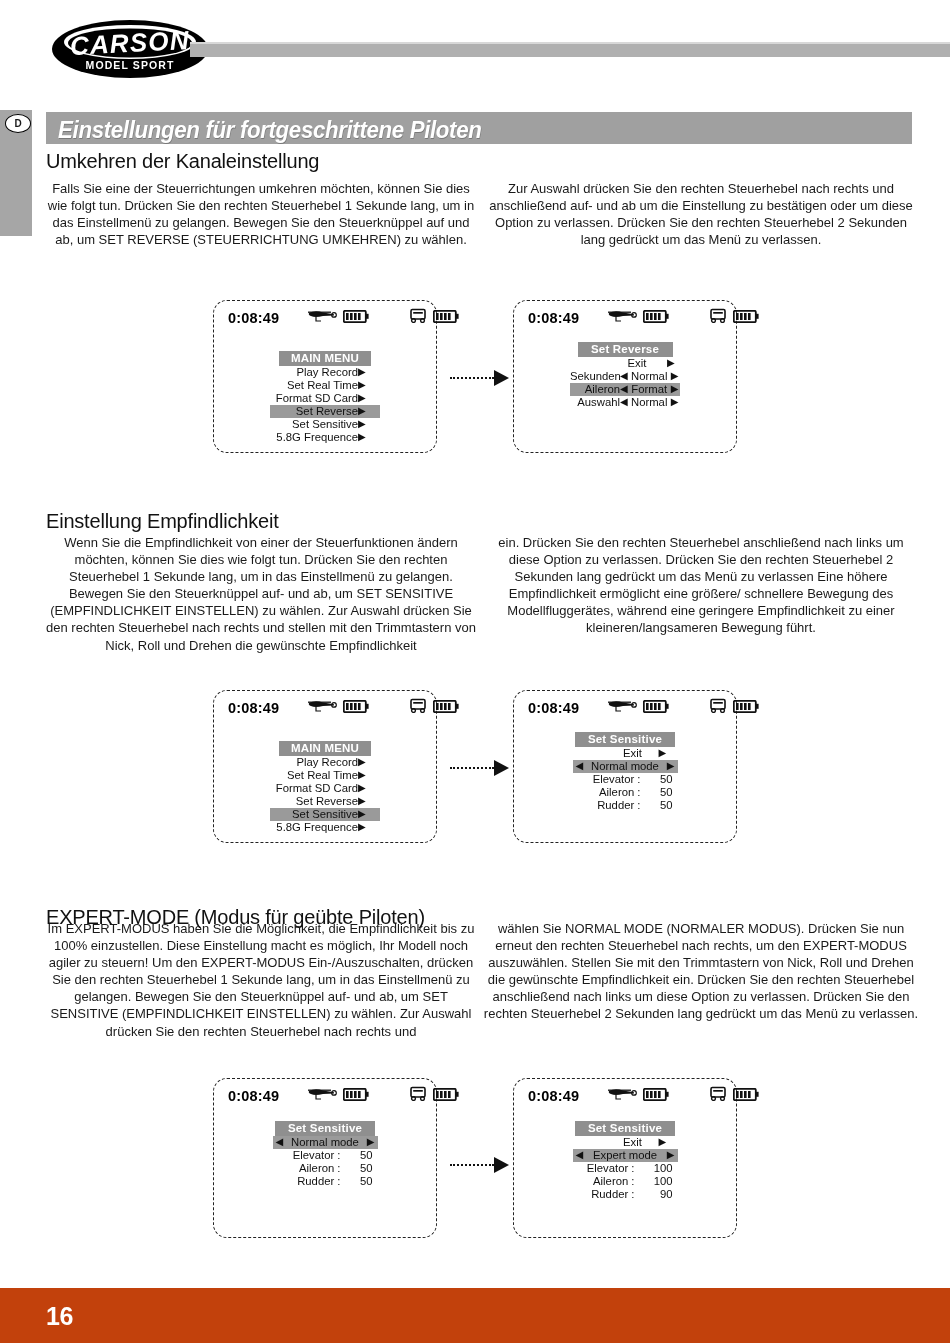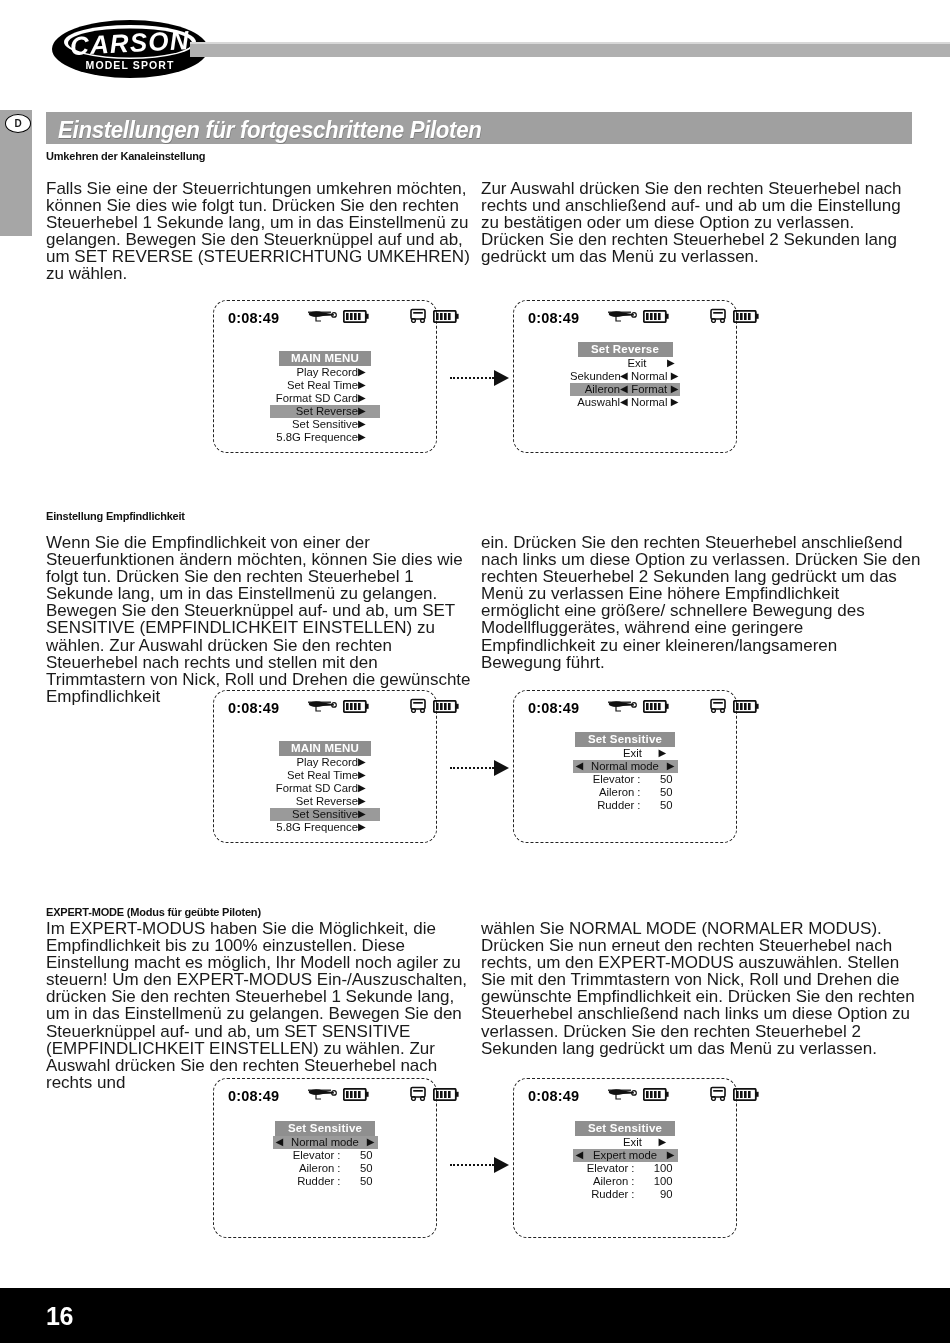--- a/index.html
+++ b/index.html
@@ -51,28 +51,29 @@
     padding-left:13px;
     transform:scaleX(0.93);
     transform-origin:left center;
     white-space:nowrap;
     text-shadow:0.5px 0.5px 0 rgba(0,0,0,.25);
   }
 
   
   .sec-head{
     position:absolute;left:46px;
-    font-size:11px;font-weight:bold;color:#111;
+    font-size:20px;font-weight:normal;color:#111;
     letter-spacing:-0.2px;white-space:nowrap;
   }
   .col{
     position:absolute;
-    font-size:17px;
+    font-size:13px;
     line-height:17.1px;
     color:#1a1a1a;
+    text-align:center;
   }
   .col p{margin:0;}
   .col-l{left:46px;width:430px;}
   .col-r{left:481px;width:440px;}
 
   
   .lcd{
     position:absolute;
     border:1.6px dashed #222;
     border-radius:14px;
@@ -132,21 +133,21 @@
     width:0;height:0;
     border-top:8px solid transparent;
     border-bottom:8px solid transparent;
     border-left:15px solid #111;
     transform:translateY(-50%);
   }
 
   
   .footer{
     position:absolute;left:0;bottom:0;width:950px;height:55px;
-    background:#000000;
+    background:#c2410c;
   }
   .page-num{
     position:absolute;left:46px;top:14px;
     color:#fff;font-size:25px;font-weight:bold;letter-spacing:-0.5px;
   }
 </style>
 </head>
 <body>
 
 <div class="logo-wrap">

